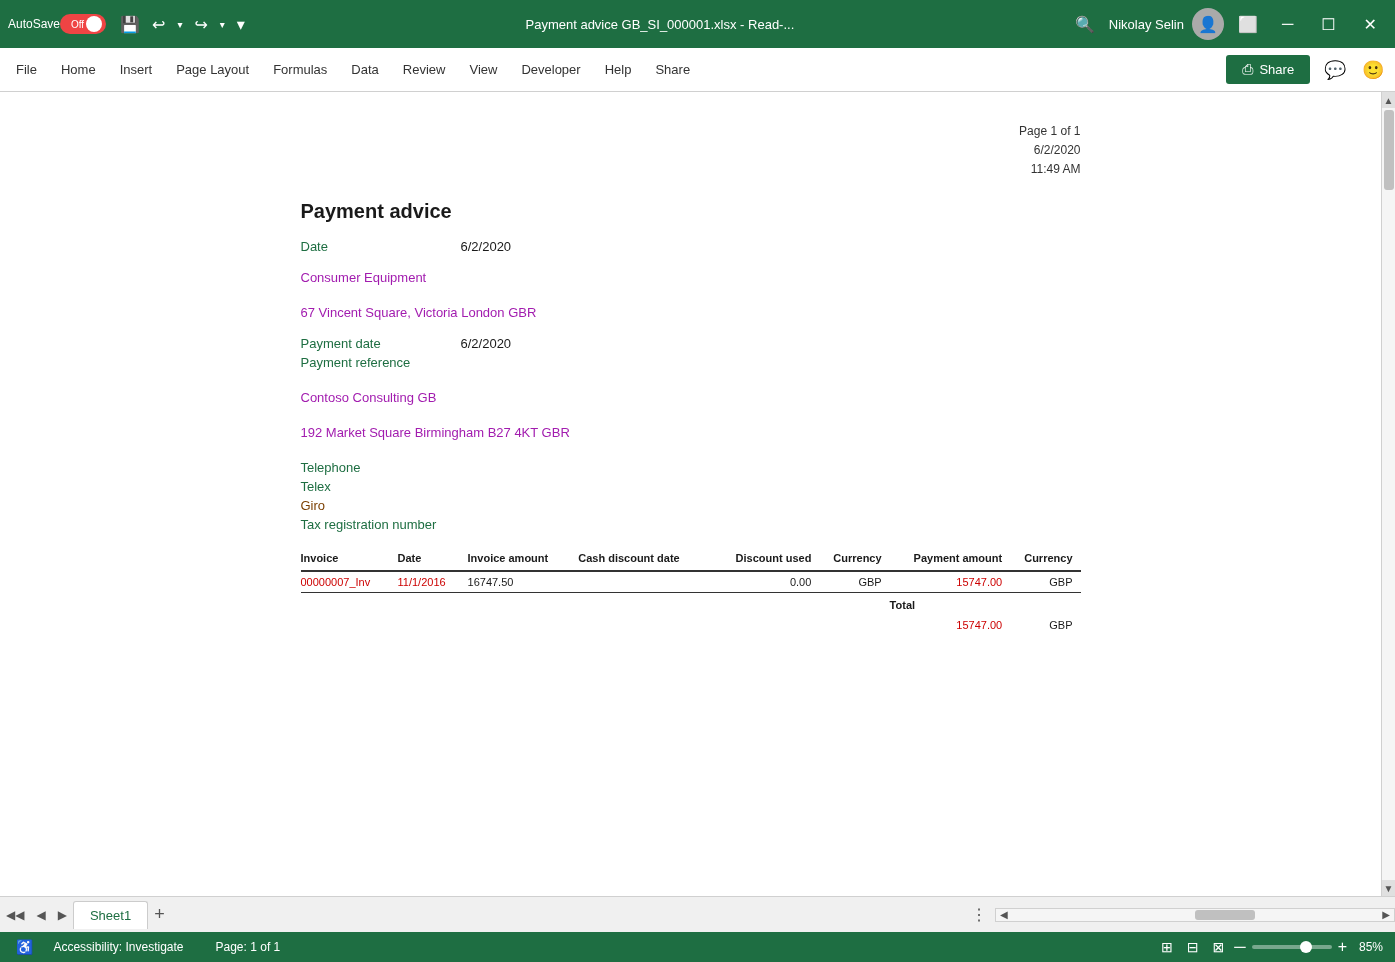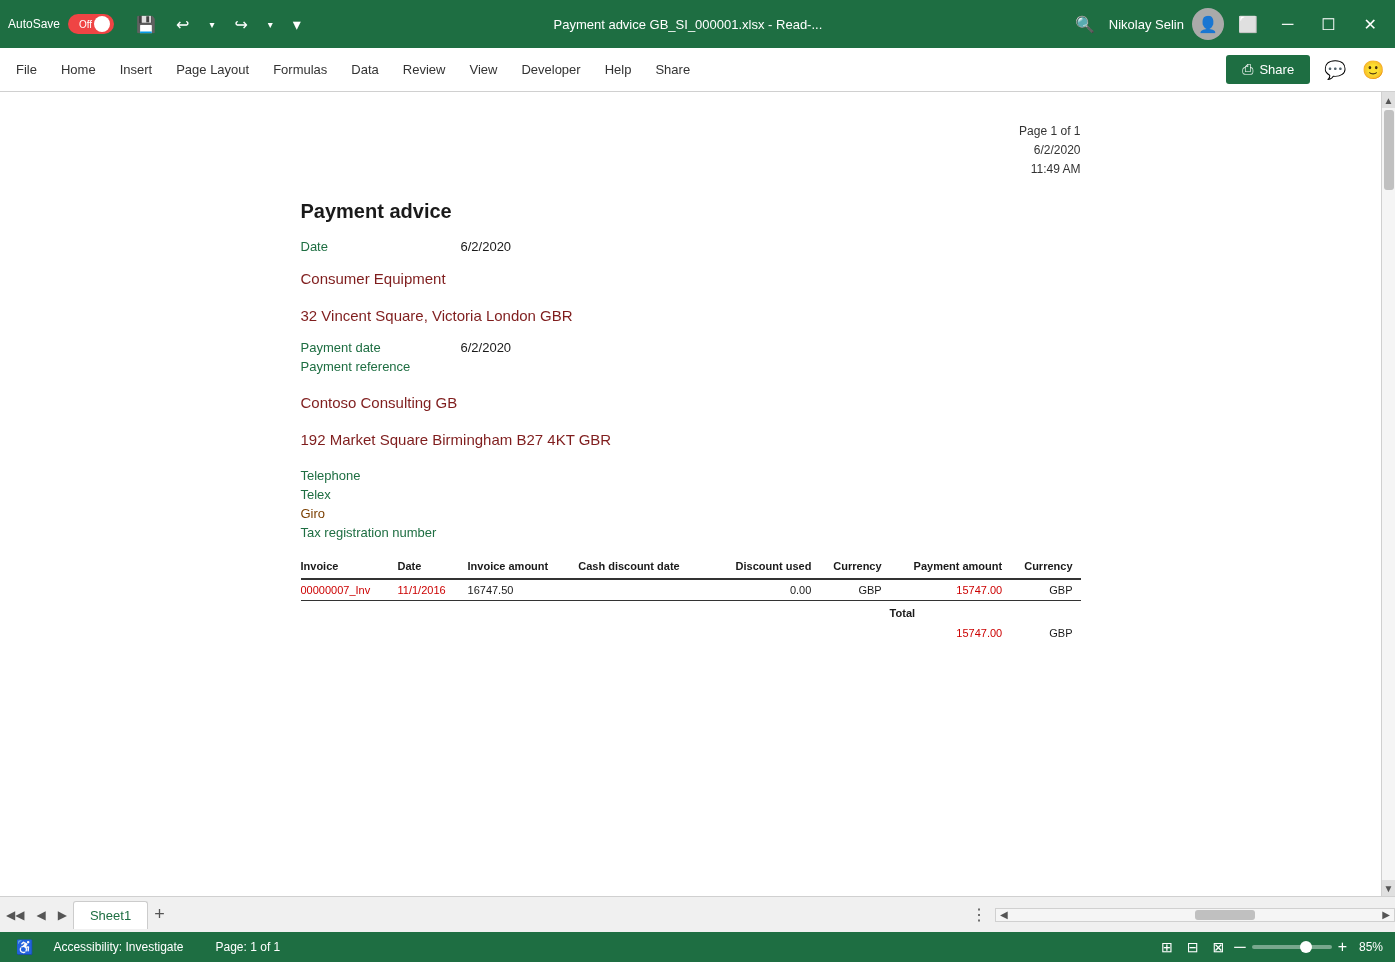--- a/index.html
+++ b/index.html
@@ -6,21 +6,20 @@
     body { font-family: 'Segoe UI', Arial, sans-serif; font-size: 13px; background: #f0f0f0; overflow: hidden; width: 1395px; height: 962px; display: flex; flex-direction: column; }
 
     
     #title-bar {
       background: #1e6e42;
       color: white;
       height: 48px;
       display: flex;
       align-items: center;
       padding: 0 8px;
-      gap: 8px;
       flex-shrink: 0;
     }
     #autosave-toggle {
       background: #ef4444;
       border-radius: 10px;
       width: 46px;
       height: 20px;
       display: flex;
       align-items: center;
       padding: 2px 4px;
@@ -205,22 +204,22 @@
     }
     .doc-value {
       color: #1a1a1a;
       font-size: 13px;
     }
 
     .doc-section {
       margin-bottom: 16px;
     }
     .doc-text {
-      font-size: 15px;
-      color: #7f1d1d;
+      font-size: 13px;
+      color: #a21caf;
       margin-bottom: 4px;
     }
 
     .green-text { color: #1e6e42; }
 
     
     #invoice-table {
       width: 100%;
       border-collapse: collapse;
       margin-top: 4px;
@@ -435,21 +434,21 @@
       <div id="doc-title">Payment advice</div>
 
       <div class="doc-field-row doc-section">
         <span class="doc-label green-text">Date</span>
         <span class="doc-value">6/2/2020</span>
       </div>
 
       <div class="doc-section" style="margin-top:16px;">
         <div class="doc-text">Consumer Equipment</div>
         <div style="height:16px;"></div>
-        <div class="doc-text">32 Vincent Square, Victoria London GBR</div>
+        <div class="doc-text">67 Vincent Square, Victoria London GBR</div>
       </div>
 
       <div class="doc-section" style="">
         <div class="doc-field-row">
           <span class="doc-label green-text">Payment date</span>
           <span class="doc-value">6/2/2020</span>
         </div>
         <div class="doc-field-row">
           <span class="doc-label green-text">Payment reference</span>
           <span class="doc-value"></span>

